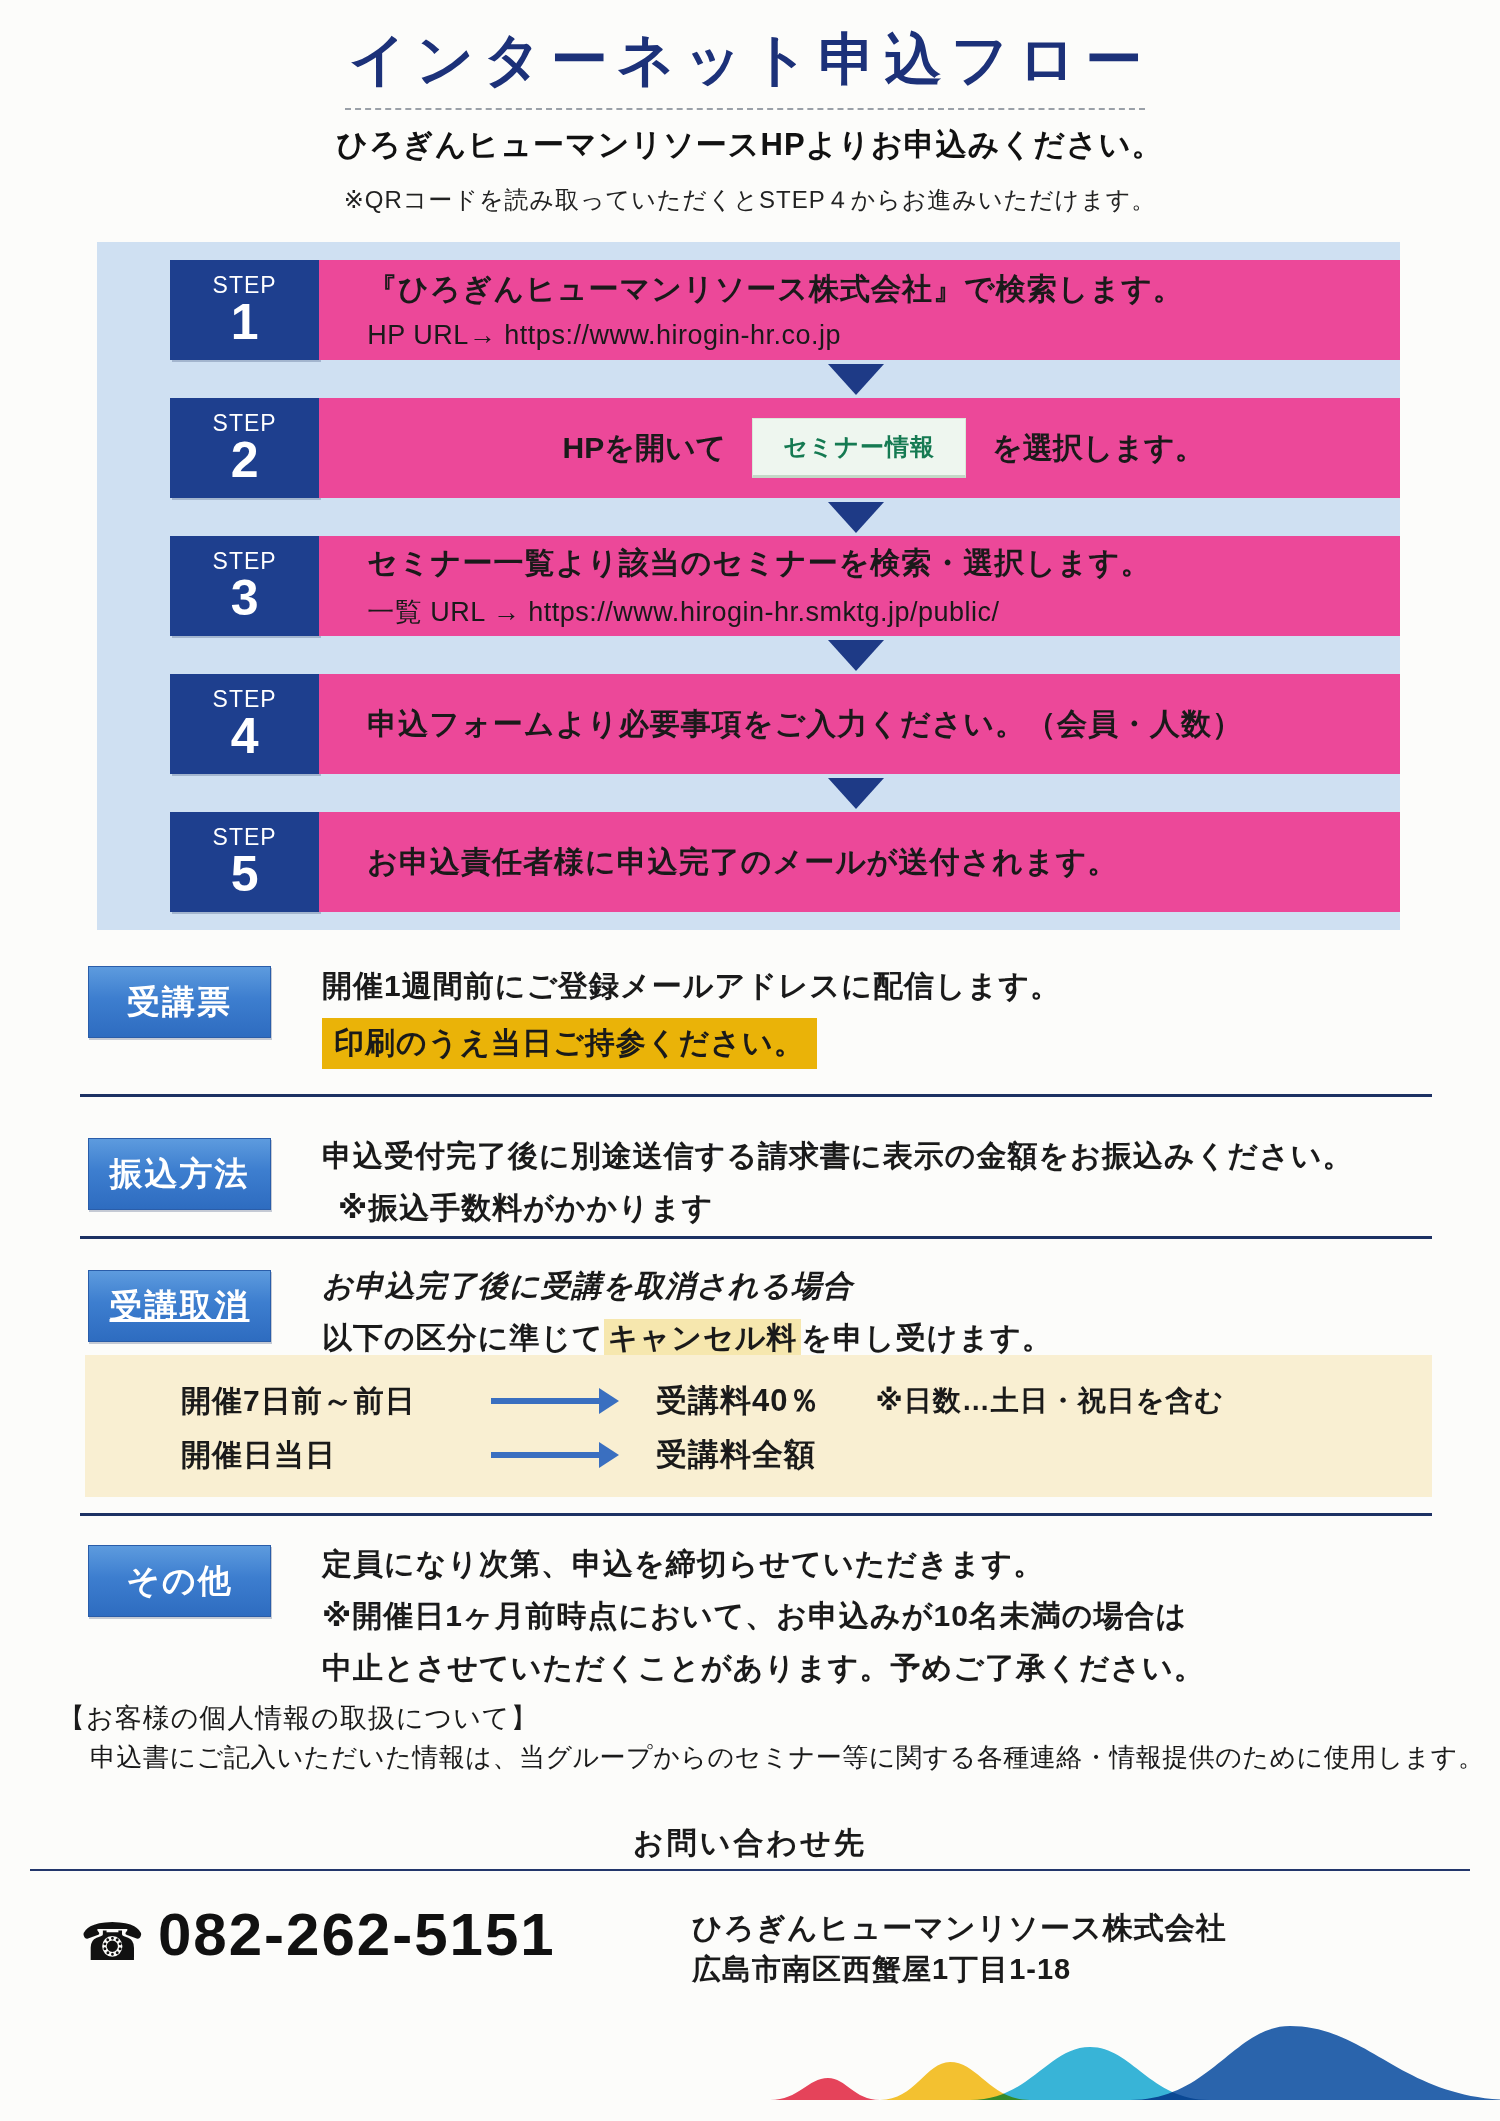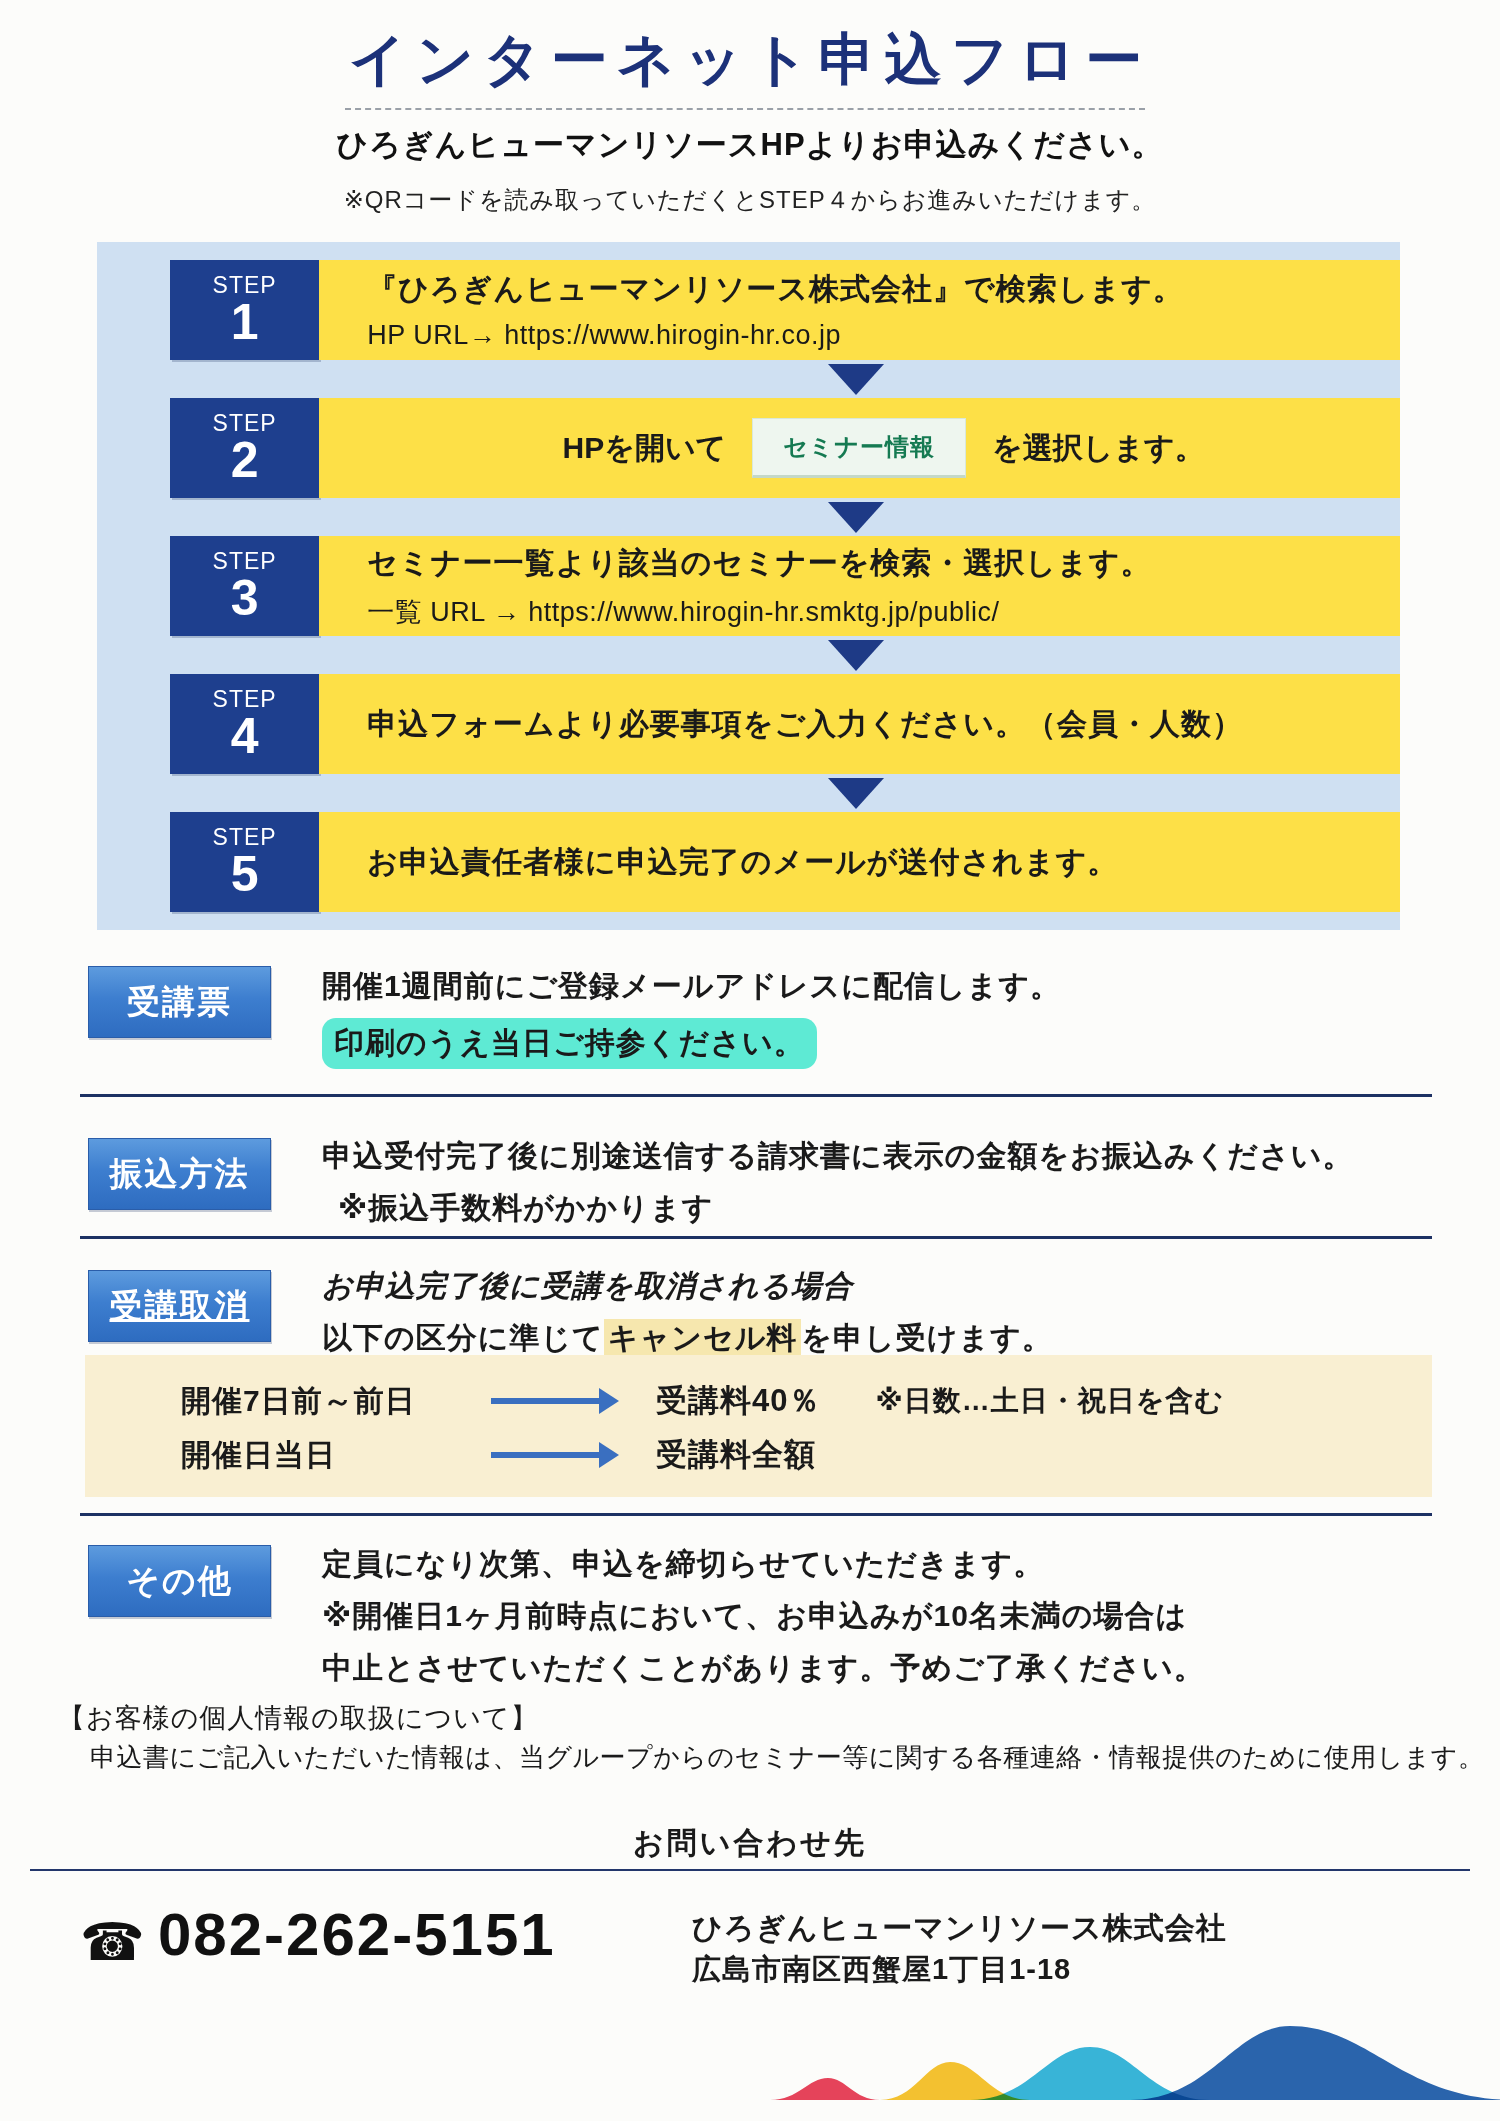--- a/index.html
+++ b/index.html
@@ -21,41 +21,41 @@
 
   
   .flow { position:absolute; left:97px; top:242px; width:1303px; height:688px;
           background:#cfe0f2; padding:18px 0 0 73px; }
   .step-row { display:flex; height:100px; }
   .step-box { width:155px; height:100px; background:#1e3f8e; color:#fff;
               display:flex; flex-direction:column; align-items:center; justify-content:center;
               box-shadow:2px 2px 0 rgba(30,50,100,0.25); }
   .step-word { font-size:23px; letter-spacing:1px; line-height:24px; }
   .step-num  { font-size:50px; font-weight:bold; line-height:50px; }
-  .step-content { width:1120px; background:#fde047; display:flex; flex-direction:column;
+  .step-content { width:1120px; background:#ec4899; display:flex; flex-direction:column;
                   justify-content:center; padding-left:48px; }
   .step-main { font-size:30px; font-weight:bold; letter-spacing:1px; }
   .step-sub  { font-size:27px; margin-top:10px; letter-spacing:0.5px; }
   .step-inline { flex-direction:row; align-items:center; font-size:30px; font-weight:bold; }
   .seminar-btn { display:inline-block; margin:0 26px; padding:12px 30px;
                  background:#eef6ef; border:1px solid #d9e8da; border-bottom:3px solid #c4d8c7;
                  color:#157a52; font-size:24px; font-weight:bold; letter-spacing:1px; }
   .tri-row { height:38px; display:flex; align-items:center; }
   .tri { width:0; height:0; margin-left:658px;
          border-left:28px solid transparent; border-right:28px solid transparent;
          border-top:31px solid #1e3a86; }
 
   
   .side-label { position:absolute; left:88px; width:183px; height:72px;
                 background:linear-gradient(180deg,#5d9bde 0%,#3d7ecf 45%,#2e6cc0 100%);
                 border:1px solid #2a5da9; color:#fff; font-size:33px; font-weight:bold;
                 display:flex; align-items:center; justify-content:center; letter-spacing:2px;
                 box-shadow:1px 2px 0 rgba(30,50,100,0.25); }
   .sec-text { position:absolute; left:322px; font-size:30px; font-weight:bold; letter-spacing:1px; }
-  .hl { background:#5eead4; padding:5px 12px; display:inline-block;border-radius:14px; }
+  .hl { background:#eab308; padding:5px 12px; display:inline-block; }
   .hl-inline { background:#f6e7ae; padding:2px 4px; }
   .divider { position:absolute; left:80px; width:1352px; height:3px; background:#1d3163; }
 
   
   .fee-box { position:absolute; left:85px; top:1355px; width:1347px; height:142px;
              background:#f9efd2; }
   .fee-row { position:absolute; left:96px; display:flex; align-items:center; height:44px; }
   .fee-period { font-size:30px; font-weight:bold; width:300px; letter-spacing:1px; }
   .fee-arrow { position:relative; width:110px; height:6px; background:#3a6fc0; margin:0 55px 0 10px; }
   .fee-arrow::after { content:""; position:absolute; right:-18px; top:-10px;

